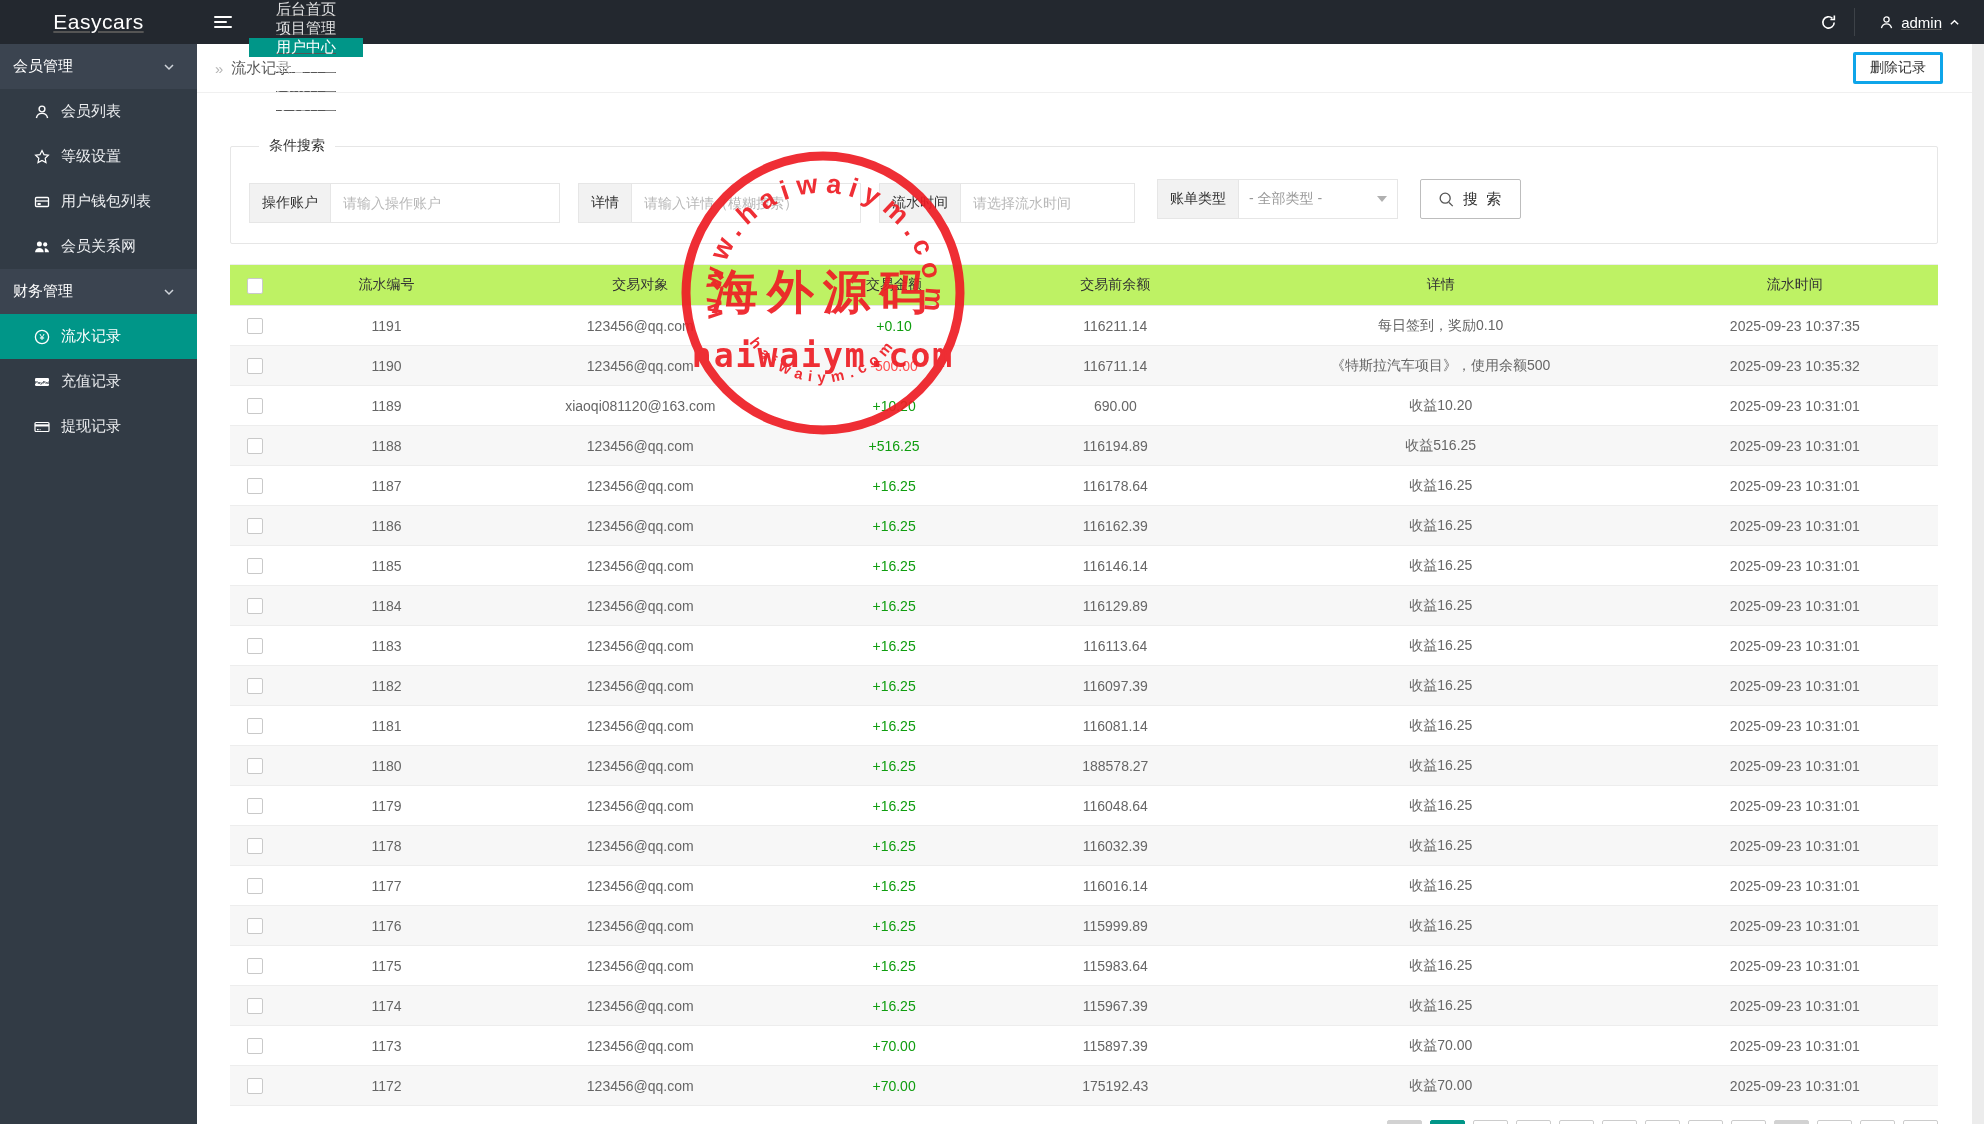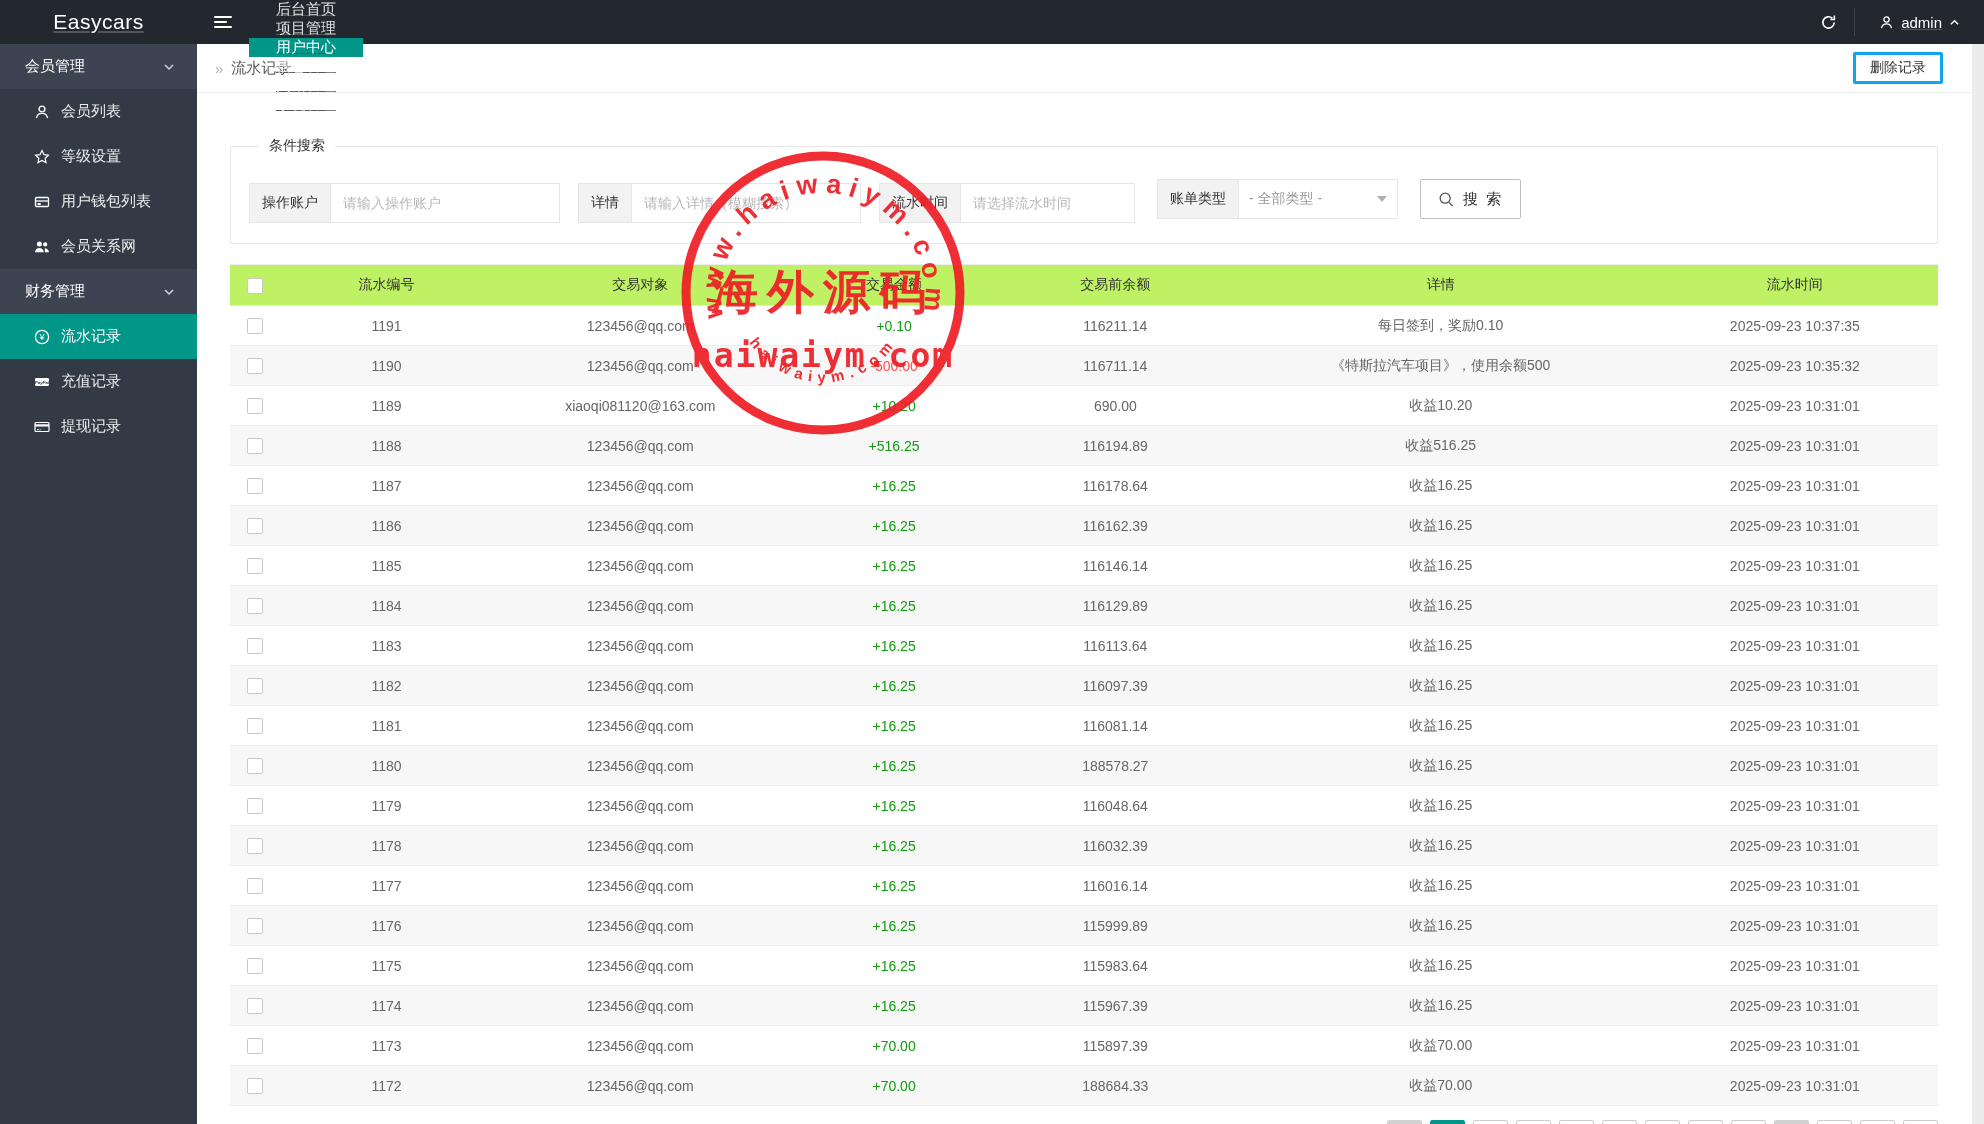--- a/index.html
+++ b/index.html
@@ -18,21 +18,21 @@
   .nav-tabs{display:flex;align-items:stretch;flex-direction:column;}
   .nav-tab{padding:0 27px;display:flex;align-items:center;color:rgba(255,255,255,.85);font-size:15px;cursor:pointer;}
   .nav-tab.active{background:var(--accent);color:#fff;}
   .nav-right{display:flex;align-items:stretch;}
   .icon-btn{width:52px;display:flex;align-items:center;justify-content:center;cursor:pointer;}
   .nav-divider{width:1px;background:rgba(255,255,255,.12);margin:8px 0;}
   .user-menu{display:flex;align-items:center;gap:7px;padding:0 24px;color:#fff;font-size:15px;cursor:pointer;}
 
   
   .sidebar{position:absolute;left:0;top:44px;width:197px;height:1080px;background:#323b45;z-index:9;}
-  .side-group-header{height:45px;display:flex;align-items:center;padding:0 22px 0 25px;background:#3b4450;color:#fff;font-size:15px;cursor:pointer;justify-content:space-between;}
+  .side-group-header{height:45px;display:flex;align-items:center;padding:0 22px 0 13px;background:#3b4450;color:#fff;font-size:15px;cursor:pointer;justify-content:space-between;}
   .side-group-header .chev{color:#cfd4da;display:flex;}
   .side-item{height:45px;display:flex;align-items:center;gap:11px;padding-left:33px;color:#eceef0;font-size:15px;cursor:pointer;}
   .side-item .s-icon{width:17px;height:17px;display:flex;align-items:center;justify-content:center;color:#fff;}
   .side-item.active{background:var(--accent);color:#fff;}
 
   
   .main{position:absolute;left:197px;top:44px;width:1775px;height:1080px;background:#fff;}
   .crumb-bar{height:49px;border-bottom:1px solid #f0f0f0;display:flex;align-items:center;justify-content:space-between;padding:0 29px 0 18px;}
   .crumb{display:flex;align-items:center;gap:8px;color:#555;font-size:15px;}
   .crumb .arrows{color:#b5b5b5;font-size:15px;}
@@ -442,21 +442,21 @@
             <td class="amt pos">+70.00</td>
             <td>115897.39</td>
             <td>收益70.00</td>
             <td>2025-09-23 10:31:01</td>
           </tr>
           <tr>
             <td><span class="chk"></span></td>
             <td>1172</td>
             <td>123456@qq.com</td>
             <td class="amt pos">+70.00</td>
-            <td>188684.33</td>
+            <td>175192.43</td>
             <td>收益70.00</td>
             <td>2025-09-23 10:31:01</td>
           </tr>
         </tbody>
     </table>
 
     <div class="table-footer">
       <div class="summary">
         <span>共 277 条记录，每页显示</span>
         <select><option>20</option></select>

